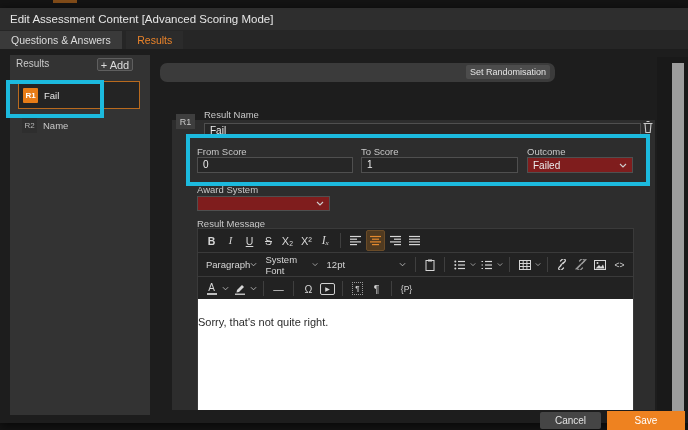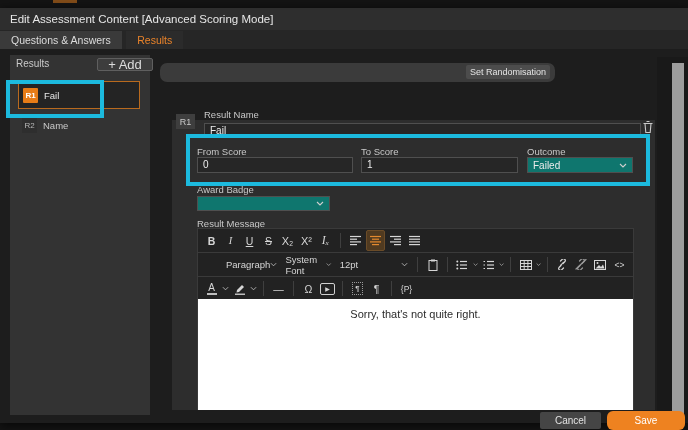--- a/index.html
+++ b/index.html
@@ -14,21 +14,21 @@
   .titlebar{left:0;top:0;width:688px;height:22px;background:#2e2e2e;color:#e6e6e6;font-size:11.5px;line-height:22px;padding-left:10px;}
   .tabbar{left:0;top:22px;width:688px;height:19px;background:#262626;}
   .tab{display:inline-block;height:19px;line-height:19px;padding:0 11px;font-size:10.5px;cursor:default;}
   .tab-inactive{background:#3a3a3a;color:#dcdcdc;}
   .tab-active{background:#2b2b2b;color:#e9832a;}
   .contentbg{left:0;top:41px;width:688px;height:374px;background:#1d1d1d;}
 
   
   .sidebar{left:10px;top:47px;width:140px;height:360px;background:#333333;}
   .sb-title{left:16px;top:50px;font-size:10px;color:#c9c9c9;}
-  .add-btn{left:97px;top:50px;width:56px;height:13px;background:#3d3d3d;border:1px solid #5f5f5f;border-radius:2px;color:#dddddd;font-size:13px;text-align:center;line-height:12px;}
+  .add-btn{left:97px;top:50px;width:36px;height:13px;background:#3d3d3d;border:1px solid #5f5f5f;border-radius:2px;color:#dddddd;font-size:11px;text-align:center;line-height:12px;}
   .sb-item{left:18px;width:122px;display:flex;align-items:center;gap:6px;padding-left:4px;}
   .sb-item-1{top:73px;height:28px;background:#242424;border:1px solid #b96a1e;}
   .sb-item-2{top:105px;height:24px;}
   .badge{width:15px;height:15px;font-size:8px;display:flex;align-items:center;justify-content:center;border-radius:1px;}
   .badge-orange{background:#e77c17;color:#ffffff;font-weight:bold;}
   .badge-dark{background:#2e2e2e;color:#b8b8b8;}
   .sb-item-label{font-size:9.5px;color:#e8e8e8;}
 
   
   .hl{border:4px solid #1cbade;z-index:20;background:transparent;}
@@ -41,21 +41,21 @@
 
   
   .gutter{left:657px;top:49px;width:31px;height:366px;background:#191919;}
   .scroll-thumb{left:672px;top:55px;width:12px;height:352px;background:#9d9d9d;}
 
   
   .card{left:172px;top:112px;width:483px;height:290px;background:#2d2d2d;}
   .r1-chip{left:176px;top:106px;width:19px;height:15px;background:#3e3e3e;color:#c9c9c9;font-size:9px;display:flex;align-items:center;justify-content:center;}
   .fld-label{font-size:9.5px;color:#c9c9c9;}
   .tinput{background:#262626;border:1px solid #4f4f4f;color:#ececec;font-size:10px;line-height:14px;padding:0 5px;display:flex;align-items:center;}
-  .tselect{background:#0f766e;border:1px solid #4f4f4f;color:#ececec;font-size:10px;display:flex;align-items:center;justify-content:space-between;padding:0 5px;}
+  .tselect{background:#7f1d1d;border:1px solid #4f4f4f;color:#ececec;font-size:10px;display:flex;align-items:center;justify-content:space-between;padding:0 5px;}
 
   .lbl-name{left:204px;top:101px;} .in-name{left:204px;top:115px;width:437px;height:15px;}
   .trash{left:642px;top:112px;}
   .lbl-from{left:197px;top:138px;} .in-from{left:197px;top:149px;width:156px;height:16px;}
   .lbl-to{left:361px;top:138px;text-align:center;}   .in-to{left:361px;top:149px;width:157px;height:16px;}
   .lbl-out{left:527px;top:138px;}  .in-out{left:527px;top:149px;width:106px;height:16px;}
   .lbl-award{left:197px;top:176px;}.in-award{left:197px;top:188px;width:133px;height:15px;}
   .lbl-msg{left:197px;top:210px;}
 
   
@@ -63,32 +63,32 @@
   .tb-row{display:flex;align-items:center;height:23px;border-bottom:1px solid #3a3a3a;padding:0 5px;gap:2px;}
   .tbtn{min-width:17px;height:19px;display:flex;align-items:center;justify-content:center;color:#d6d6d6;font-size:10.5px;border-radius:2px;}
   .tbtn svg{display:block;}
   .tb-sep{width:1px;height:15px;background:#3f3f3f;margin:0 4px;}
   .tb-active{background:#503a20;border:1px solid #6b4c28;}
   .glyph-b{font-weight:bold;} .glyph-i{font-style:italic;font-family:"Liberation Serif",serif;}
   .glyph-u{text-decoration:underline;} .glyph-s{text-decoration:line-through;}
   .glyph-sub,.glyph-sup{font-size:11px;}
   .glyph-clear{font-style:italic;font-family:"Liberation Serif",serif;font-size:12px;}
   .dd{display:flex;align-items:center;justify-content:space-between;color:#d6d6d6;font-size:9.5px;padding:0 3px;height:19px;}
-  .dd-para{width:55px;margin-left:20px;} .dd-font{width:62px;} .dd-size{width:92px;}
+  .dd-para{width:55px;} .dd-font{width:62px;} .dd-size{width:92px;}
   .color-a{display:flex;flex-direction:column;align-items:center;line-height:9px;font-size:10px;}
   .color-bar{width:10px;height:2px;background:#bdbdbd;margin-top:1px;}
   .pilcrow-box{border:1px dotted #9a9a9a;font-size:8px;padding:0 2px;line-height:11px;}
   .media-box{border:1px solid #d0d0d0;border-radius:2px;font-size:6px;width:13px;height:10px;display:flex;align-items:center;justify-content:center;}
   .token{font-size:8.5px;letter-spacing:0;}
   .canvas{position:absolute;left:0;top:70px;width:435px;height:111px;background:#ffffff;}
-  .canvas-text{padding-top:9px;text-align:center;font-size:11px;color:#2b2b2b;}
+  .canvas-text{padding-top:17px;text-align:left;font-size:11px;color:#2b2b2b;}
 
   
   .cancel-btn{left:540px;top:404px;width:61px;height:17px;background:#454545;border-radius:2px;color:#e2e2e2;font-size:10px;text-align:center;line-height:17px;}
-  .save-btn{left:607px;top:403px;width:78px;height:19px;background:#ee8220;border-radius:6px;color:#ffffff;font-size:10px;text-align:center;line-height:19px;}
+  .save-btn{left:607px;top:403px;width:78px;height:19px;background:#ee8220;border-radius:0;color:#ffffff;font-size:10px;text-align:center;line-height:19px;}
 </style>
 </head>
 <body>
 
 <div class="abs bg-artifact"></div>
 
 <div class="abs modal">
 
   <div class="abs tabbar">
     <span class="tab tab-inactive">Questions &amp; Answers</span>
@@ -140,21 +140,21 @@
   <div class="abs tinput in-to">1</div>
 
   <div class="abs fld-label lbl-out">Outcome</div>
   <div class="abs tselect in-out">
     <span>Failed</span>
     <svg width="8" height="5" viewBox="0 0 8 5">
         <polyline points="1,1 4,4 7,1" fill="none" stroke="#cfcfcf" stroke-width="1.1"></polyline>
       </svg>
   </div>
 
-  <div class="abs fld-label lbl-award">Award Badge</div>
+  <div class="abs fld-label lbl-award">Award System</div>
   <div class="abs tselect in-award">
     <span></span>
     <svg width="8" height="5" viewBox="0 0 8 5">
         <polyline points="1,1 4,4 7,1" fill="none" stroke="#cfcfcf" stroke-width="1.1"></polyline>
       </svg>
   </div>
 
   <div class="abs fld-label lbl-msg">Result Message</div>
 
   <div class="abs editor">

